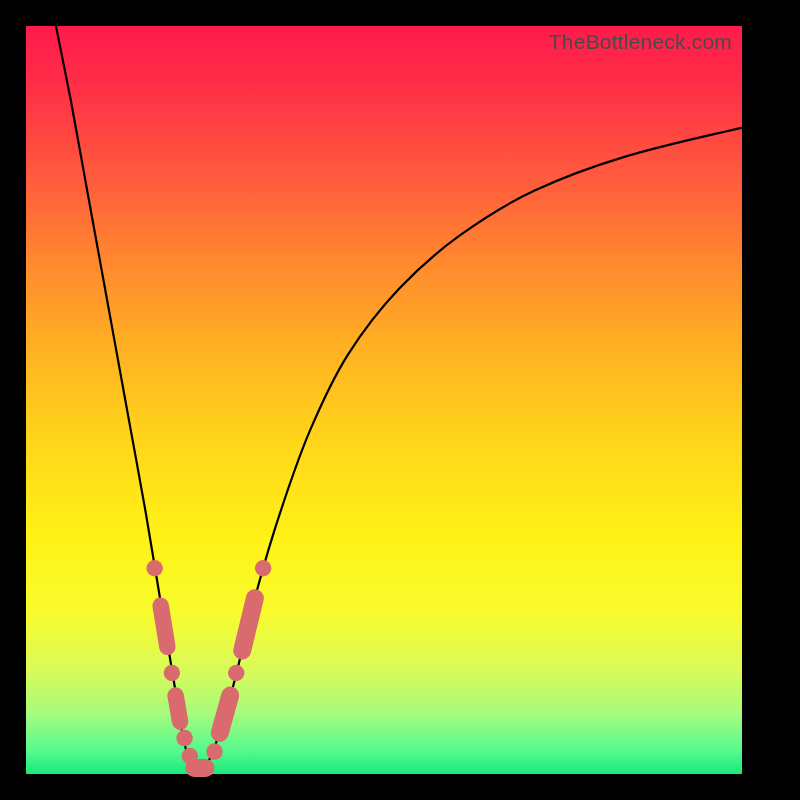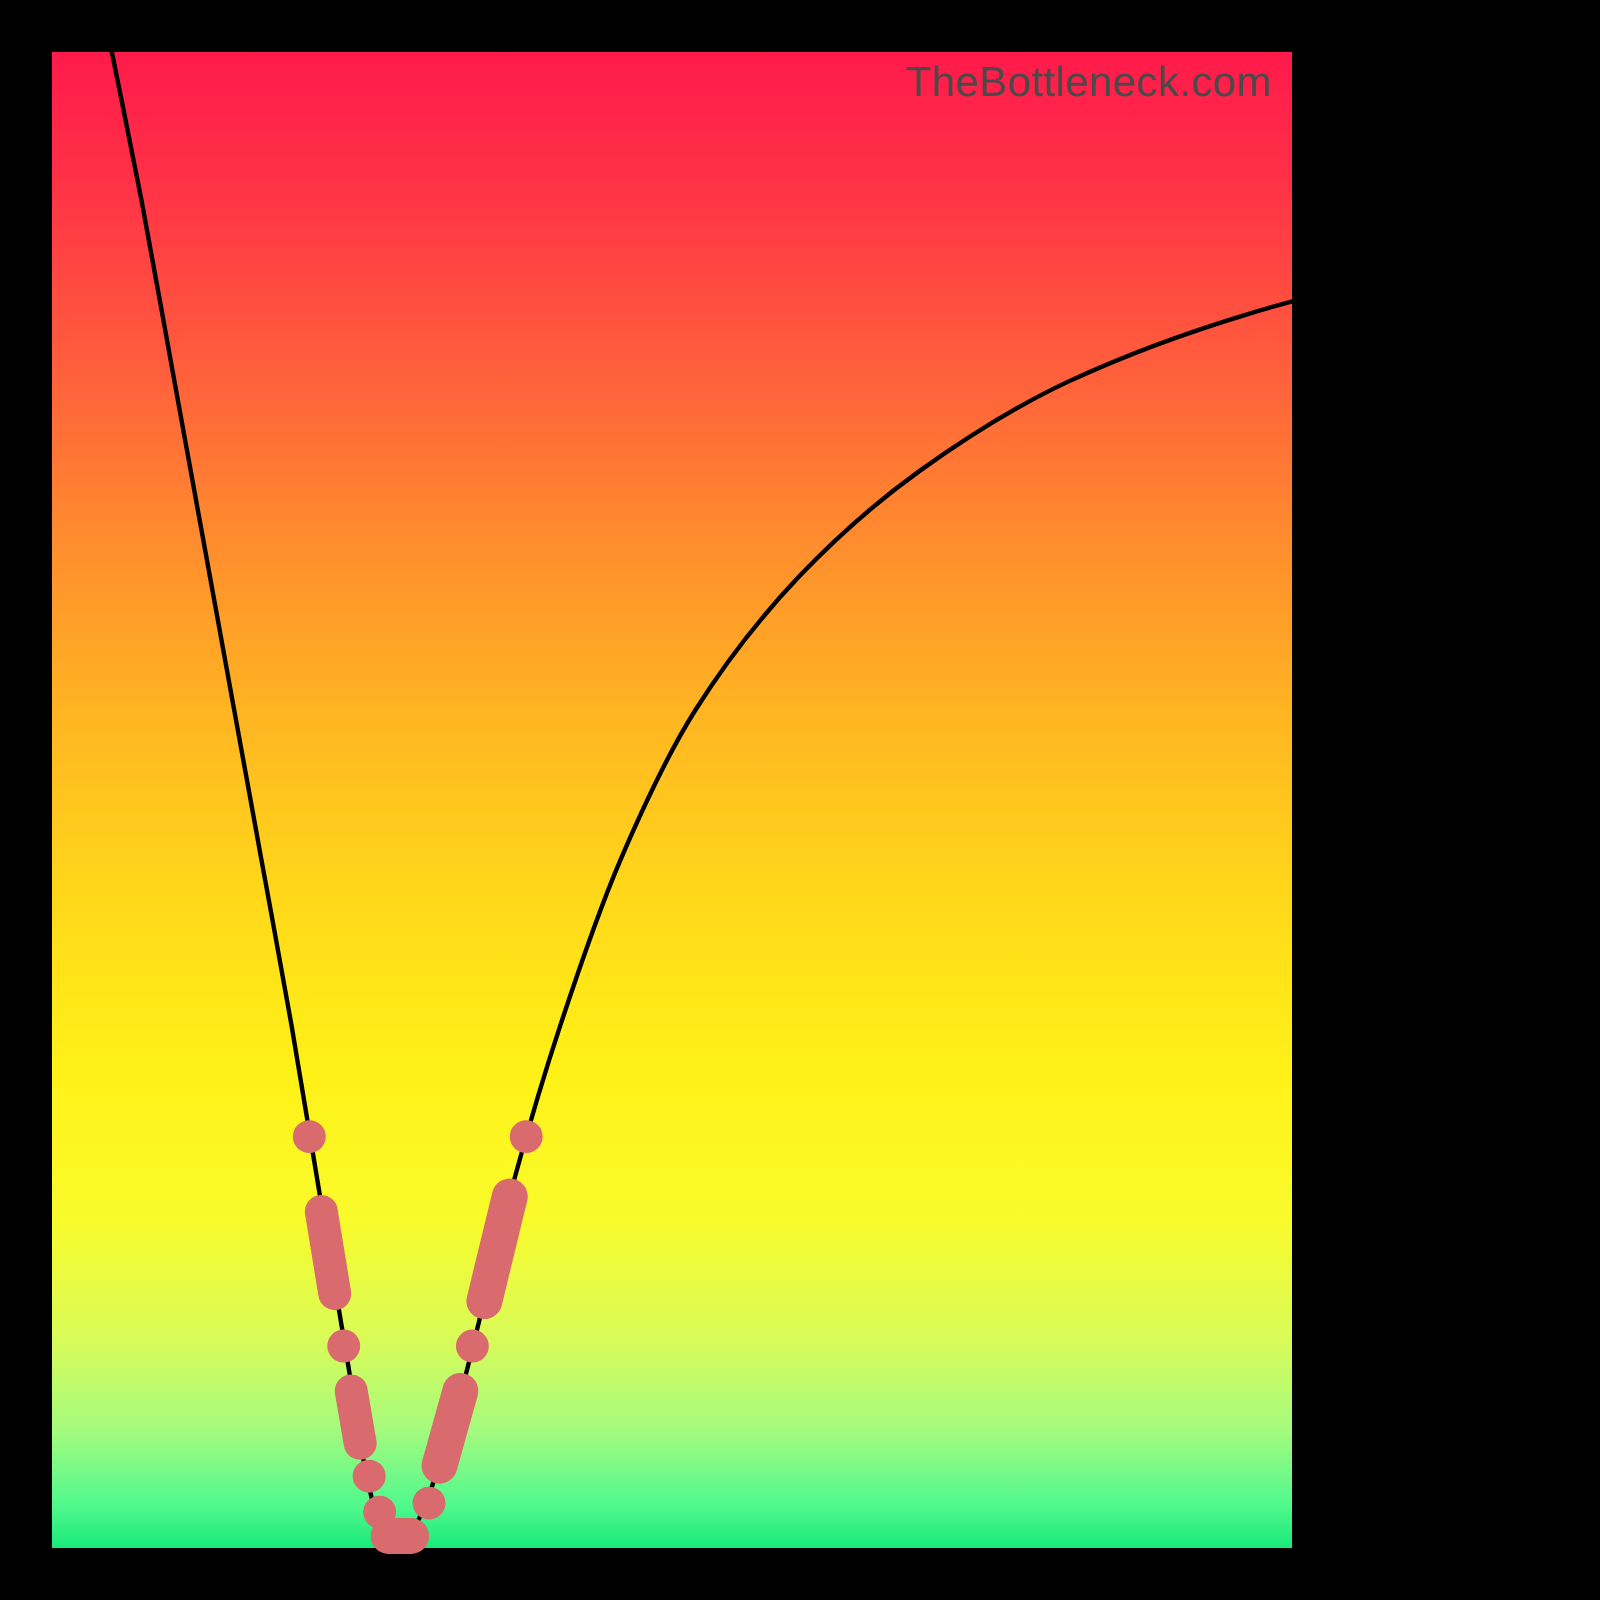--- a/index.html
+++ b/index.html
@@ -8,21 +8,21 @@
     width: 800px;
     height: 800px;
     background: #000;
     overflow: hidden;
     font-family: Arial, Helvetica, sans-serif;
   }
   .frame {
     position: absolute;
     left: 26px;
     top: 26px;
-    width: 620px;
+    width: 716px;
     height: 748px;
     background: linear-gradient(to bottom,
       #ff1a4b 0%,
       #ff2f47 8%,
       #ff5a3d 20%,
       #ff8a2e 32%,
       #ffb422 44%,
       #ffd71a 56%,
       #fff117 68%,
       #f9fb2b 78%,

